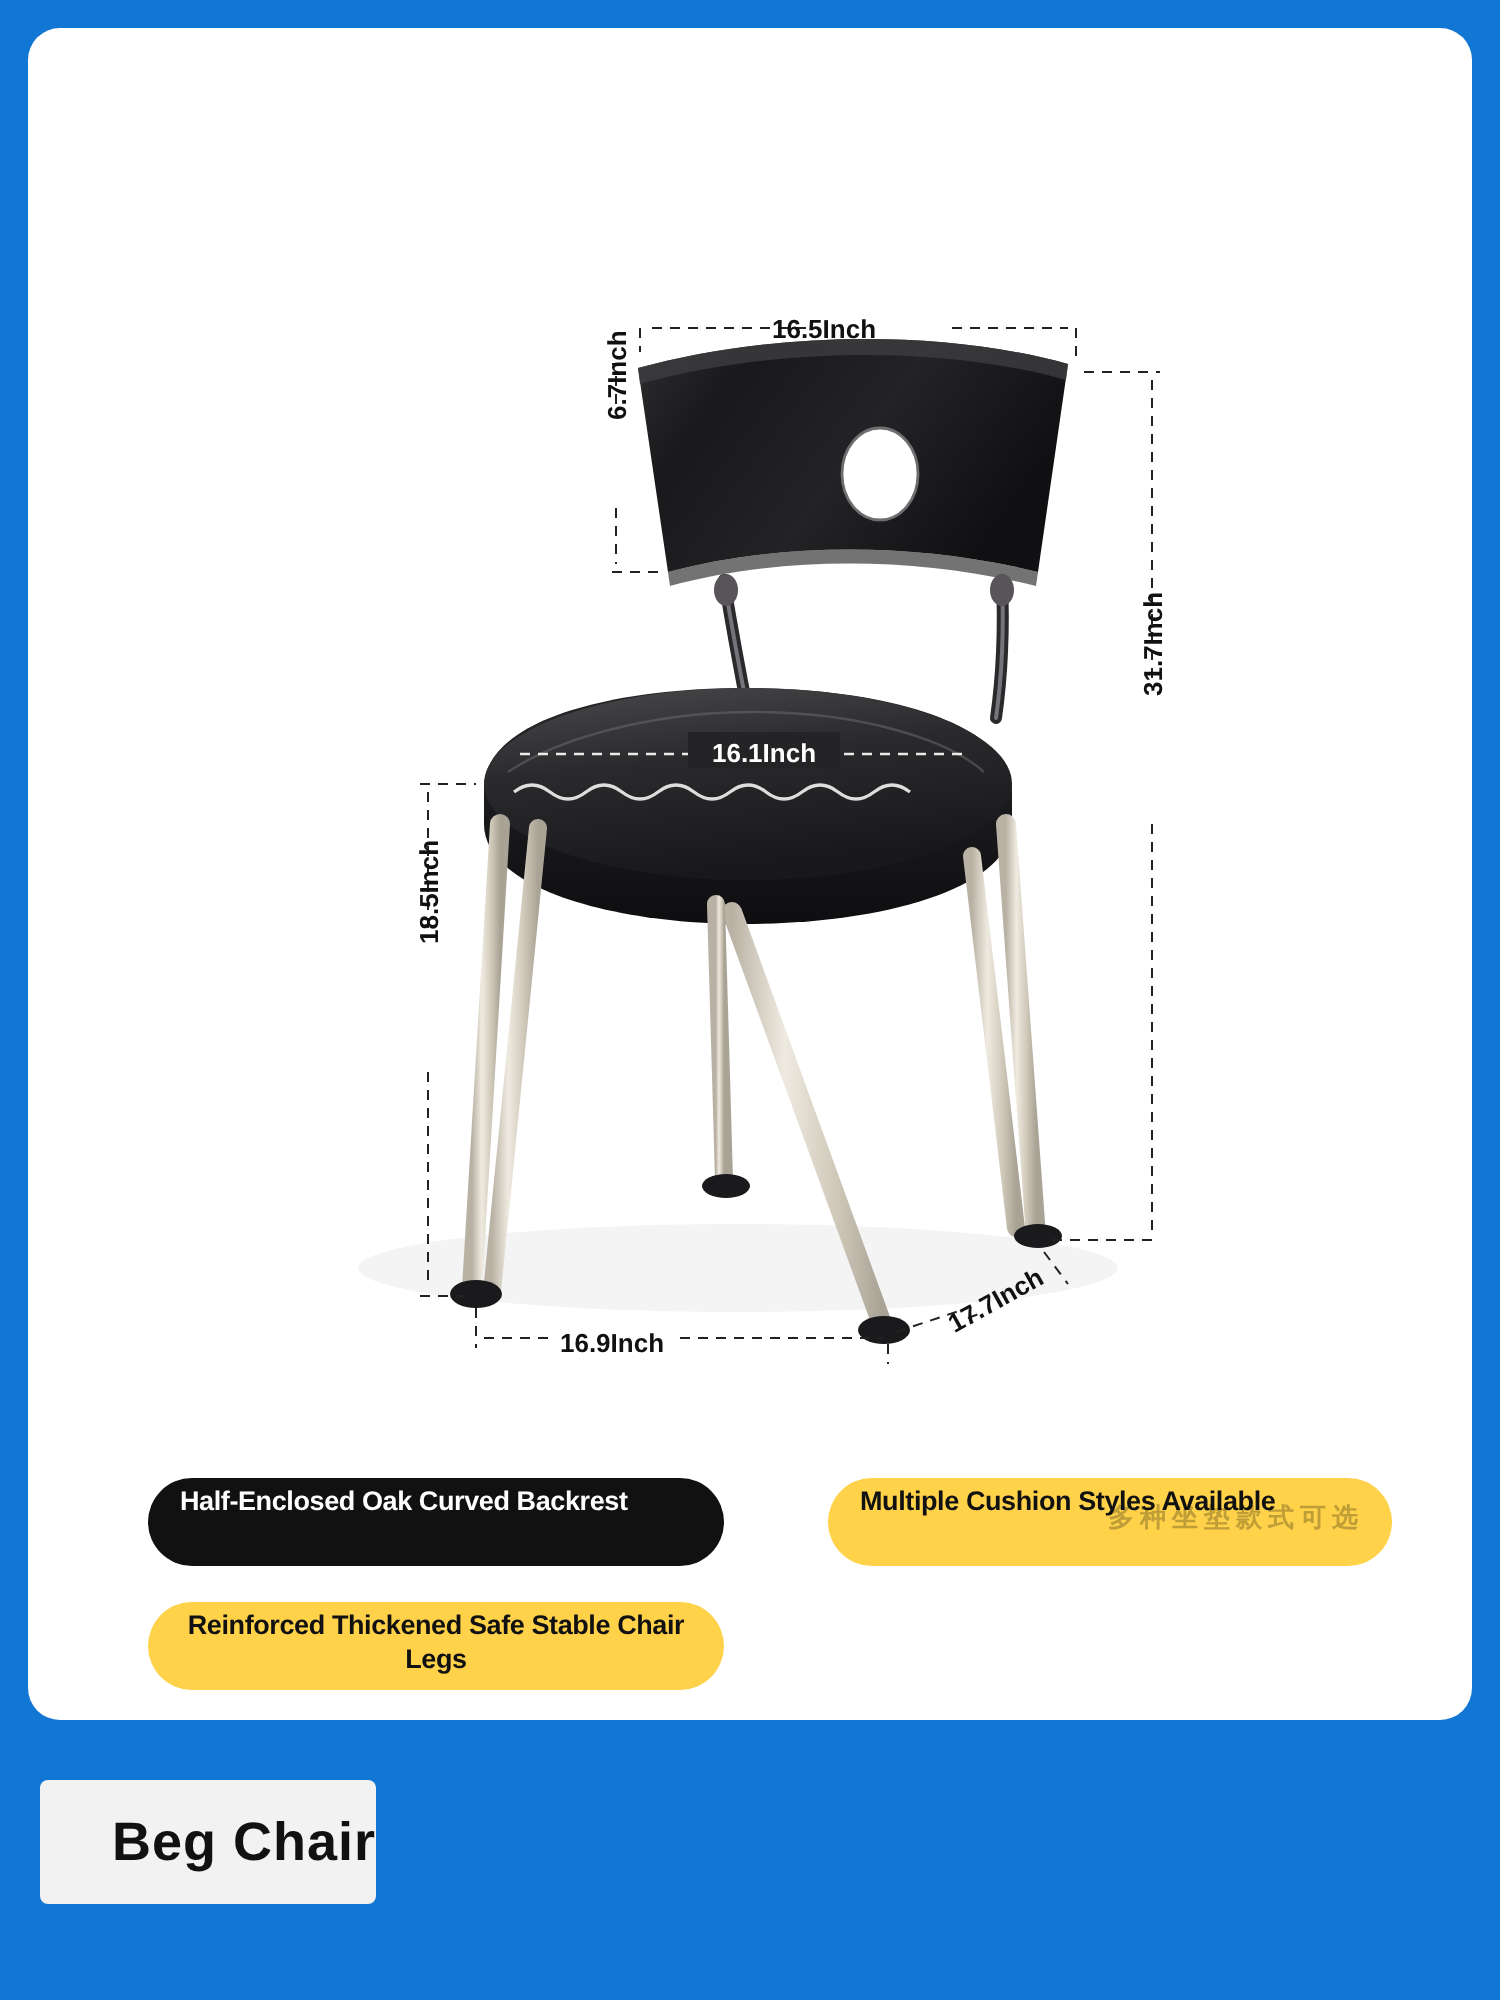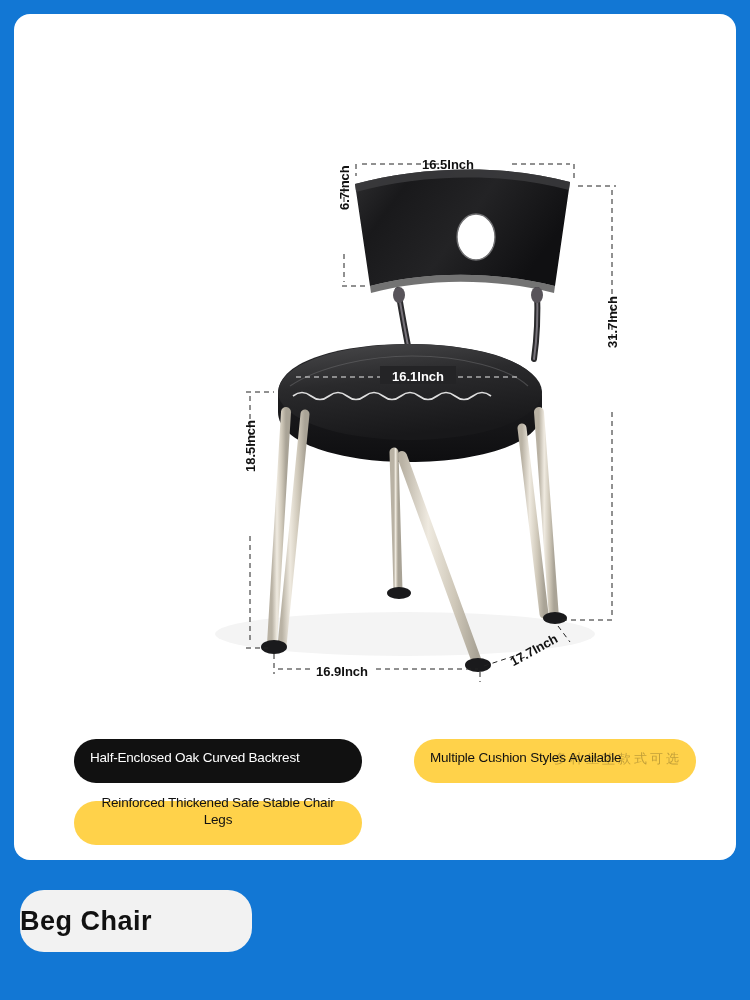--- a/index.html
+++ b/index.html
@@ -29,43 +29,42 @@
     border-radius: 16px;
     overflow: hidden;
   }
   
   .illus {
     position: absolute;
     left: 0;
     top: 0;
     width: 586px;
     height: 690px;
-    padding-left: 36px;
   }
   .illus svg {
     display: block;
   }
 
   
   .pills {
     position: absolute;
     left: 0;
     top: 705px;
     width: 722px;
     height: 130px;
   }
   .pill {
     position: absolute;
     display: flex;
-    align-items: flex-end;
+    align-items: flex-start;
     border-radius: 22px;
-    padding: 16px 16px;
+    padding: 4px 16px;
     box-sizing: border-box;
     font-size: 13.5px;
-    font-weight: normal;
+    font-weight: bold;
     line-height: 1.25;
     letter-spacing: -0.2px;
   }
   .pill.dark {
     background: #111111;
     color: #ffffff;
   }
   .pill.yellow {
     background: #ffd24a;
     color: #111111;
@@ -91,27 +90,27 @@
     position: absolute;
     left: 0;
     top: 872px;
     width: 750px;
     height: 128px;
   }
   .name-plate {
     position: absolute;
     left: 20px;
     top: 18px;
-    width: 232px;
+    width: 168px;
     height: 62px;
     background: #f2f2f2;
-    border-radius: 24px;
+    border-radius: 4px;
     display: flex;
     align-items: center;
-    justify-content: flex-start;
+    justify-content: flex-end;
     color: #111111;
     font-size: 27px;
     font-weight: bold;
     letter-spacing: 0.5px;
   }
   .specs {
     position: absolute;
     right: 26px;
     top: 16px;
     text-align: right;

